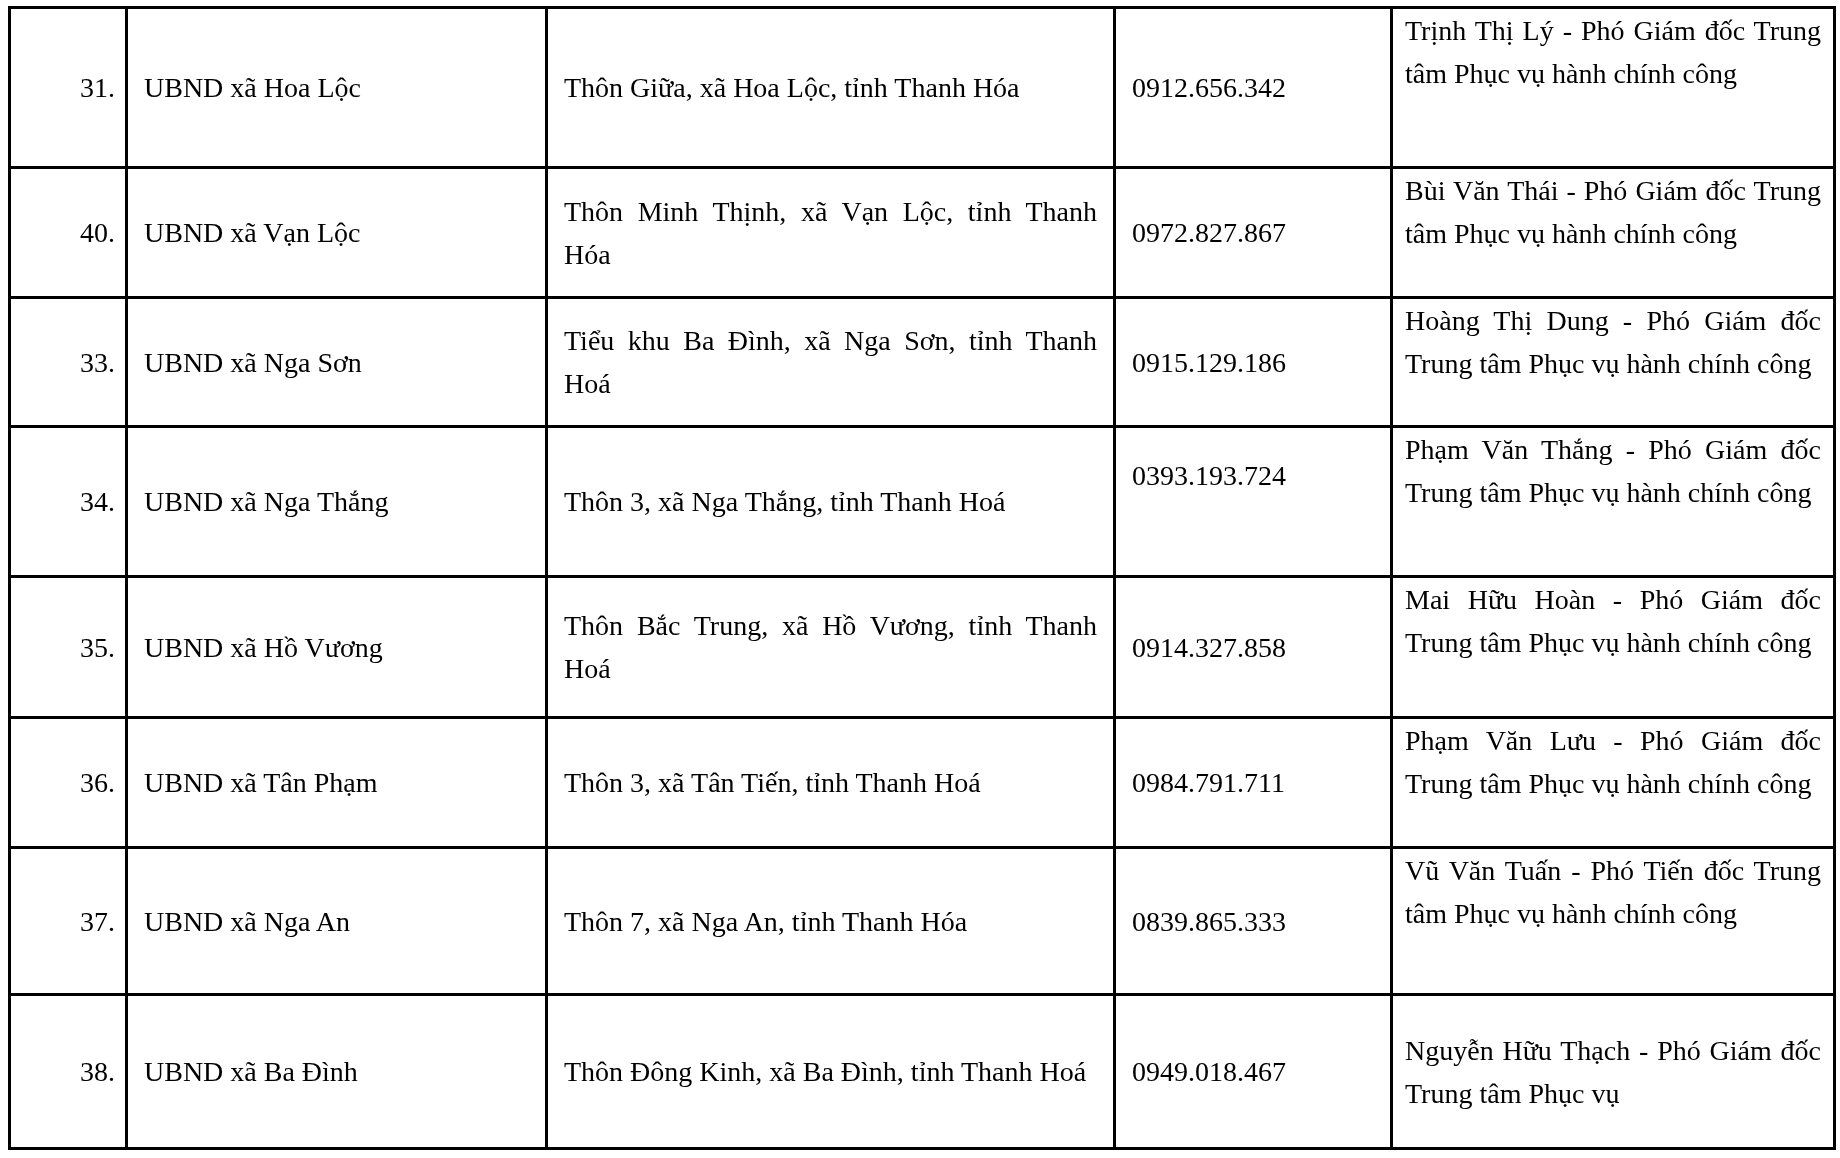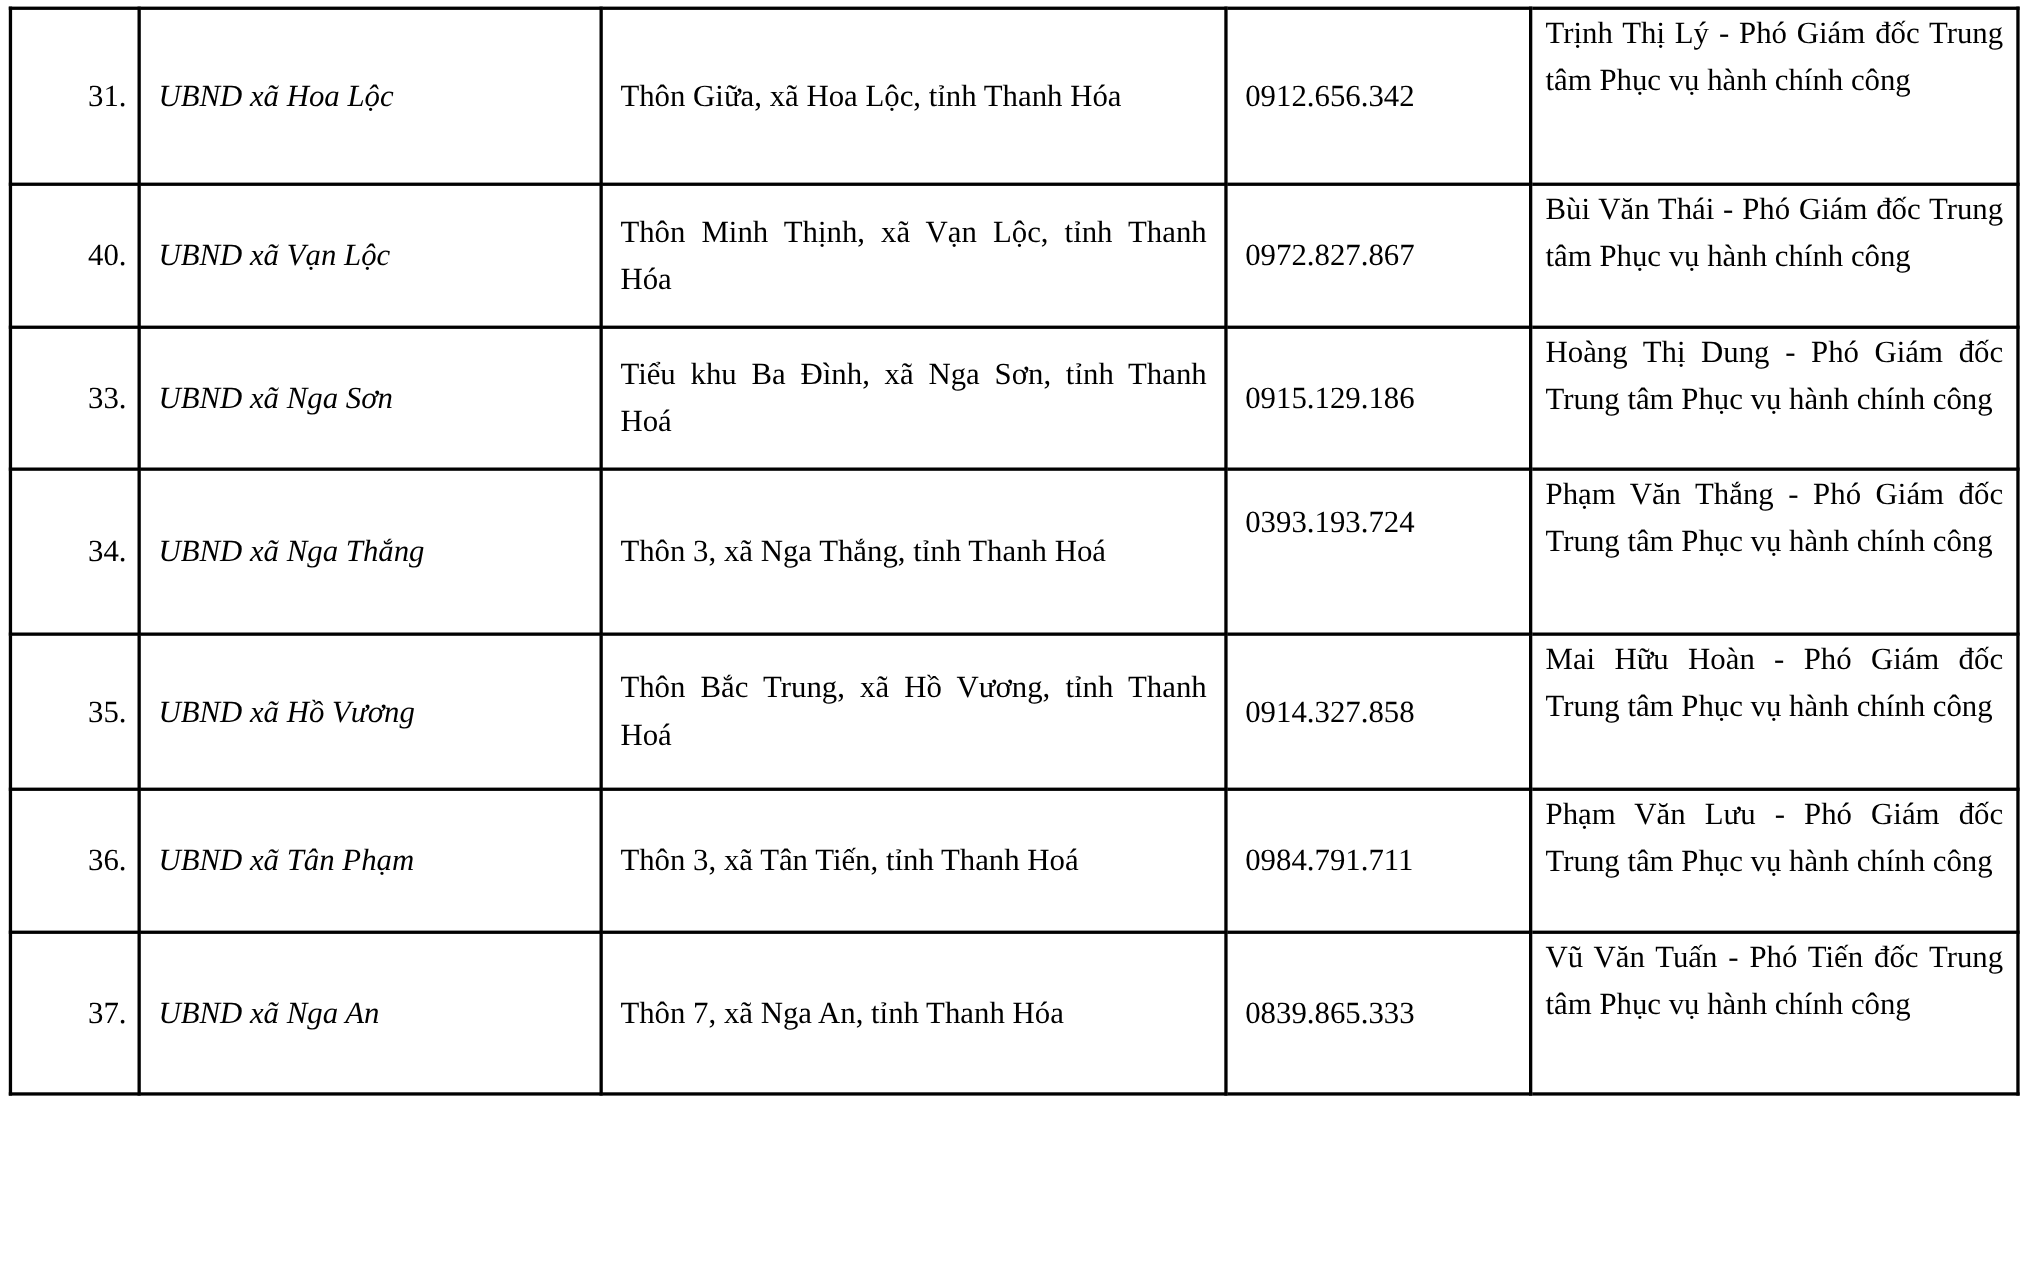--- a/index.html
+++ b/index.html
@@ -31,21 +31,21 @@
       vertical-align: middle;
       overflow: hidden;
     }
     .col-stt { width: 117px; }
     .col-unit { width: 420px; }
     .col-addr { width: 568px; }
     .col-phone { width: 277px; }
     .col-contact { width: 443px; }
 
     td.stt { text-align: right; padding-right: 10px; padding-left: 4px; }
-    td.unit { text-align: left; font-style: italic; }
+    td.unit { text-align: left; }
     td.addr { text-align: justify; text-align-last: left; }
     td.phone { }
     td.phone.top { vertical-align: top; padding-top: 26px; padding-left: 16px; }
     td.contact { text-align: justify; text-align-last: left; padding-left: 12px; padding-right: 12px; vertical-align: top; }
     td.contact.middle { vertical-align: middle; }
     tr.r31 { height: 160px; }
     tr.r32 { height: 130px; }
     tr.r33 { height: 129px; }
     tr.r34 { height: 150px; }
     tr.r35 { height: 141px; }
@@ -107,14 +107,21 @@
       <td class="phone">0984.791.711</td>
       <td class="contact">Phạm Văn Lưu - Phó Giám đốc Trung tâm Phục vụ hành chính công</td>
     </tr>
     <tr class="r37">
       <td class="stt">37.</td>
       <td class="unit">UBND xã Nga An</td>
       <td class="addr">Thôn 7, xã Nga An, tỉnh Thanh Hóa</td>
       <td class="phone">0839.865.333</td>
       <td class="contact">Vũ Văn Tuấn - Phó Tiến đốc Trung tâm Phục vụ hành chính công</td>
     </tr>
+    <tr class="r38">
+      <td class="stt">38.</td>
+      <td class="unit">UBND xã Ba Đình</td>
+      <td class="addr">Thôn Đông Kinh, xã Ba Đình, tỉnh Thanh Hoá</td>
+      <td class="phone">0949.018.467</td>
+      <td class="contact middle">Nguyễn Hữu Thạch - Phó Giám đốc Trung tâm Phục vụ</td>
+    </tr>
   </tbody>
 </table>
 
 </body></html>

